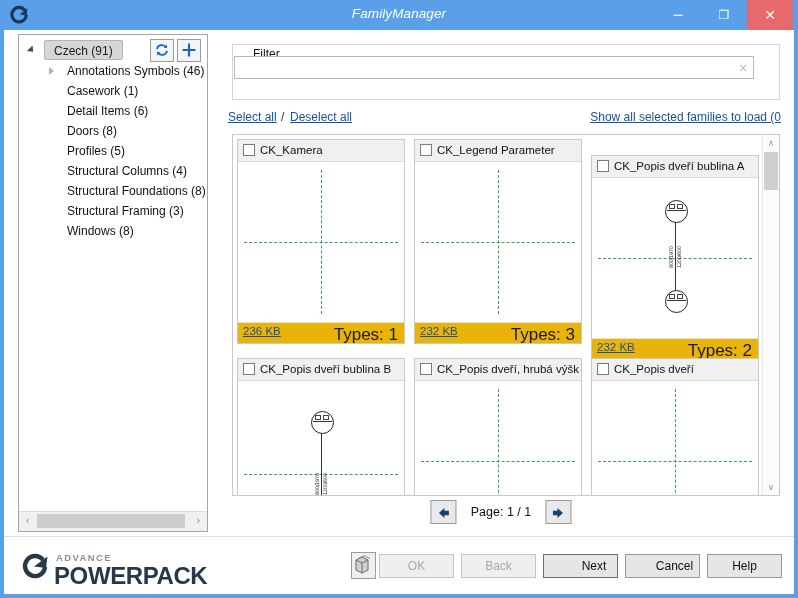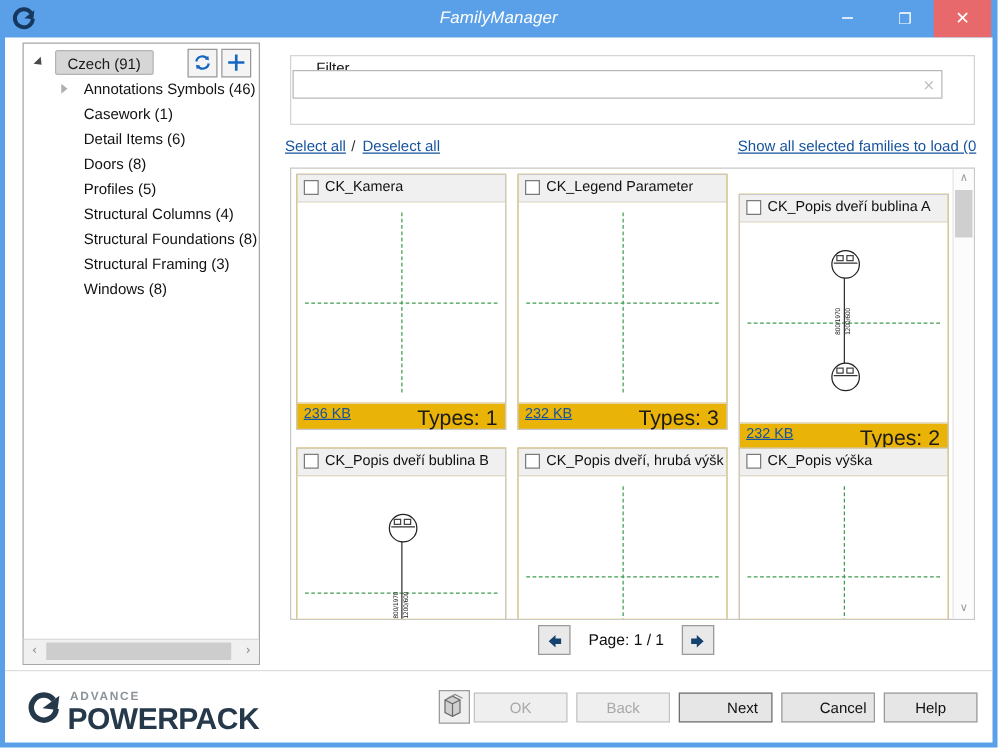--- a/index.html
+++ b/index.html
@@ -409,21 +409,21 @@
                 <span class="card-title">CK_Popis dveří, hrubá výška</span>
               </div>
               <div class="card-canvas">
                 <div class="ch-v" style="left: 50%;"></div>
                 <div class="ch-h" style="top: 50%;"></div>
               </div>
             </div>
             <div class="card" style="left: 358px; top: 223px;">
               <div class="card-head">
                 <span class="card-cb"></span>
-                <span class="card-title">CK_Popis výška</span>
+                <span class="card-title">CK_Popis dveří</span>
               </div>
               <div class="card-canvas">
                 <div class="ch-v" style="left: 50%;"></div>
                 <div class="ch-h" style="top: 50%;"></div>
               </div>
             </div>
           </div>
         <div id="gal-vscroll">
           <div class="arrowbox" id="gv-up">∧</div>
           <div id="gal-vthumb"></div>

